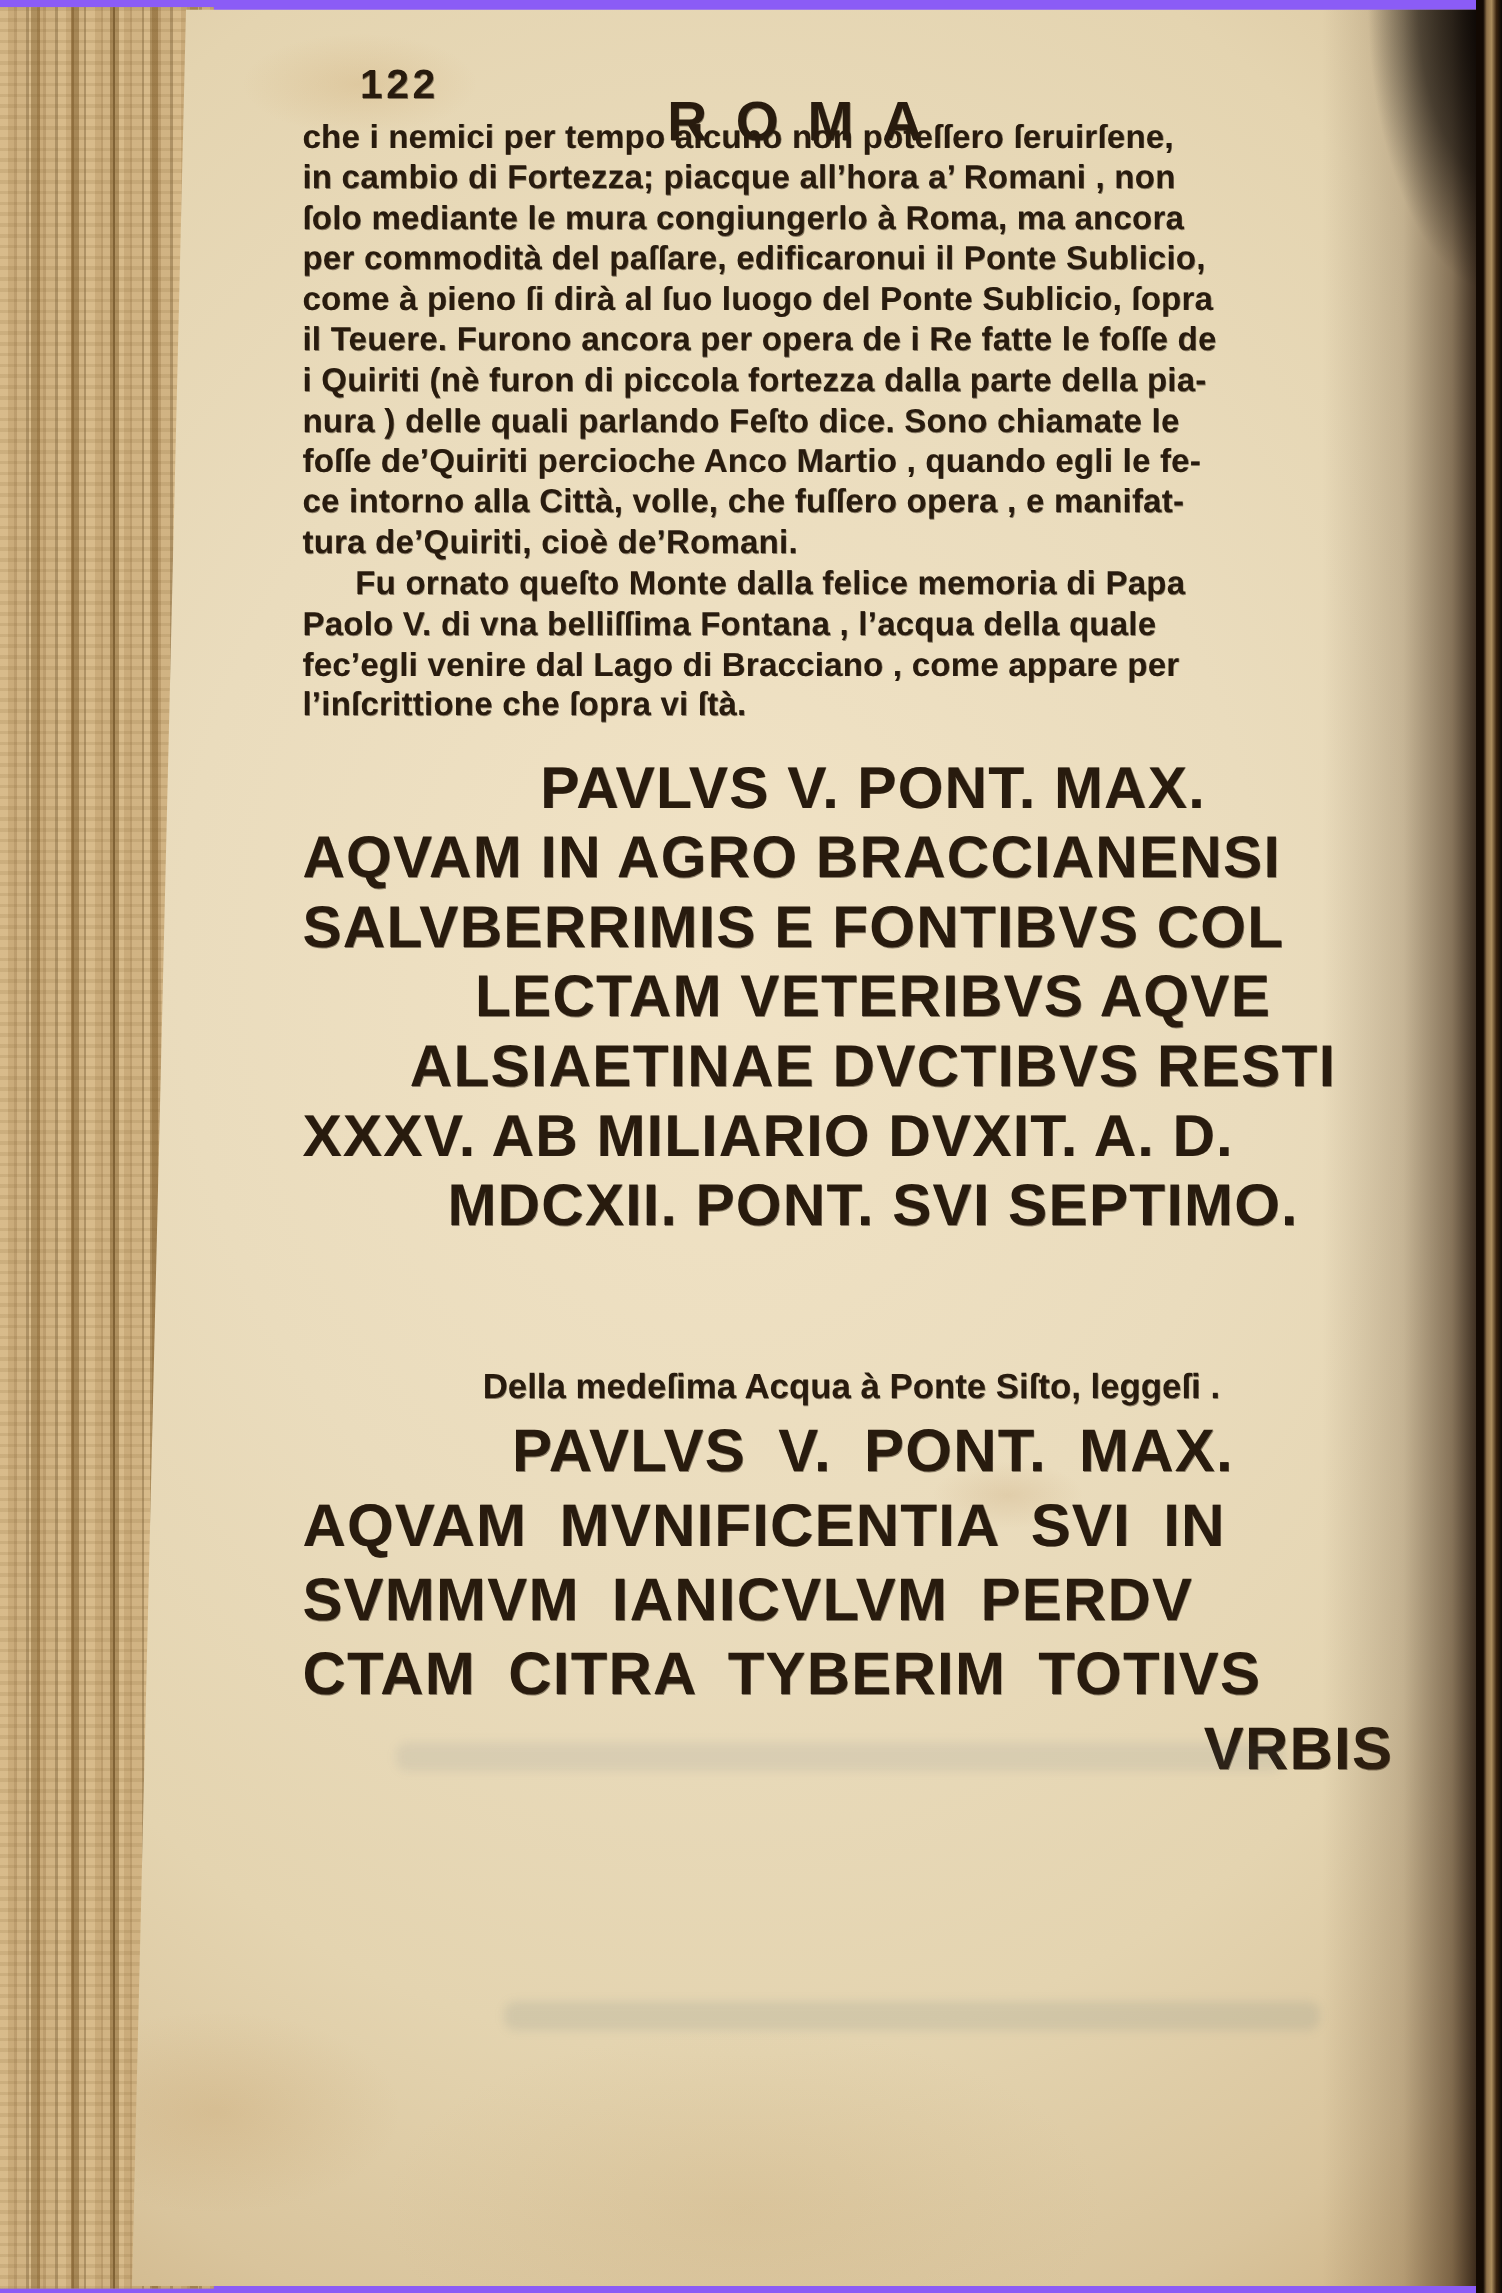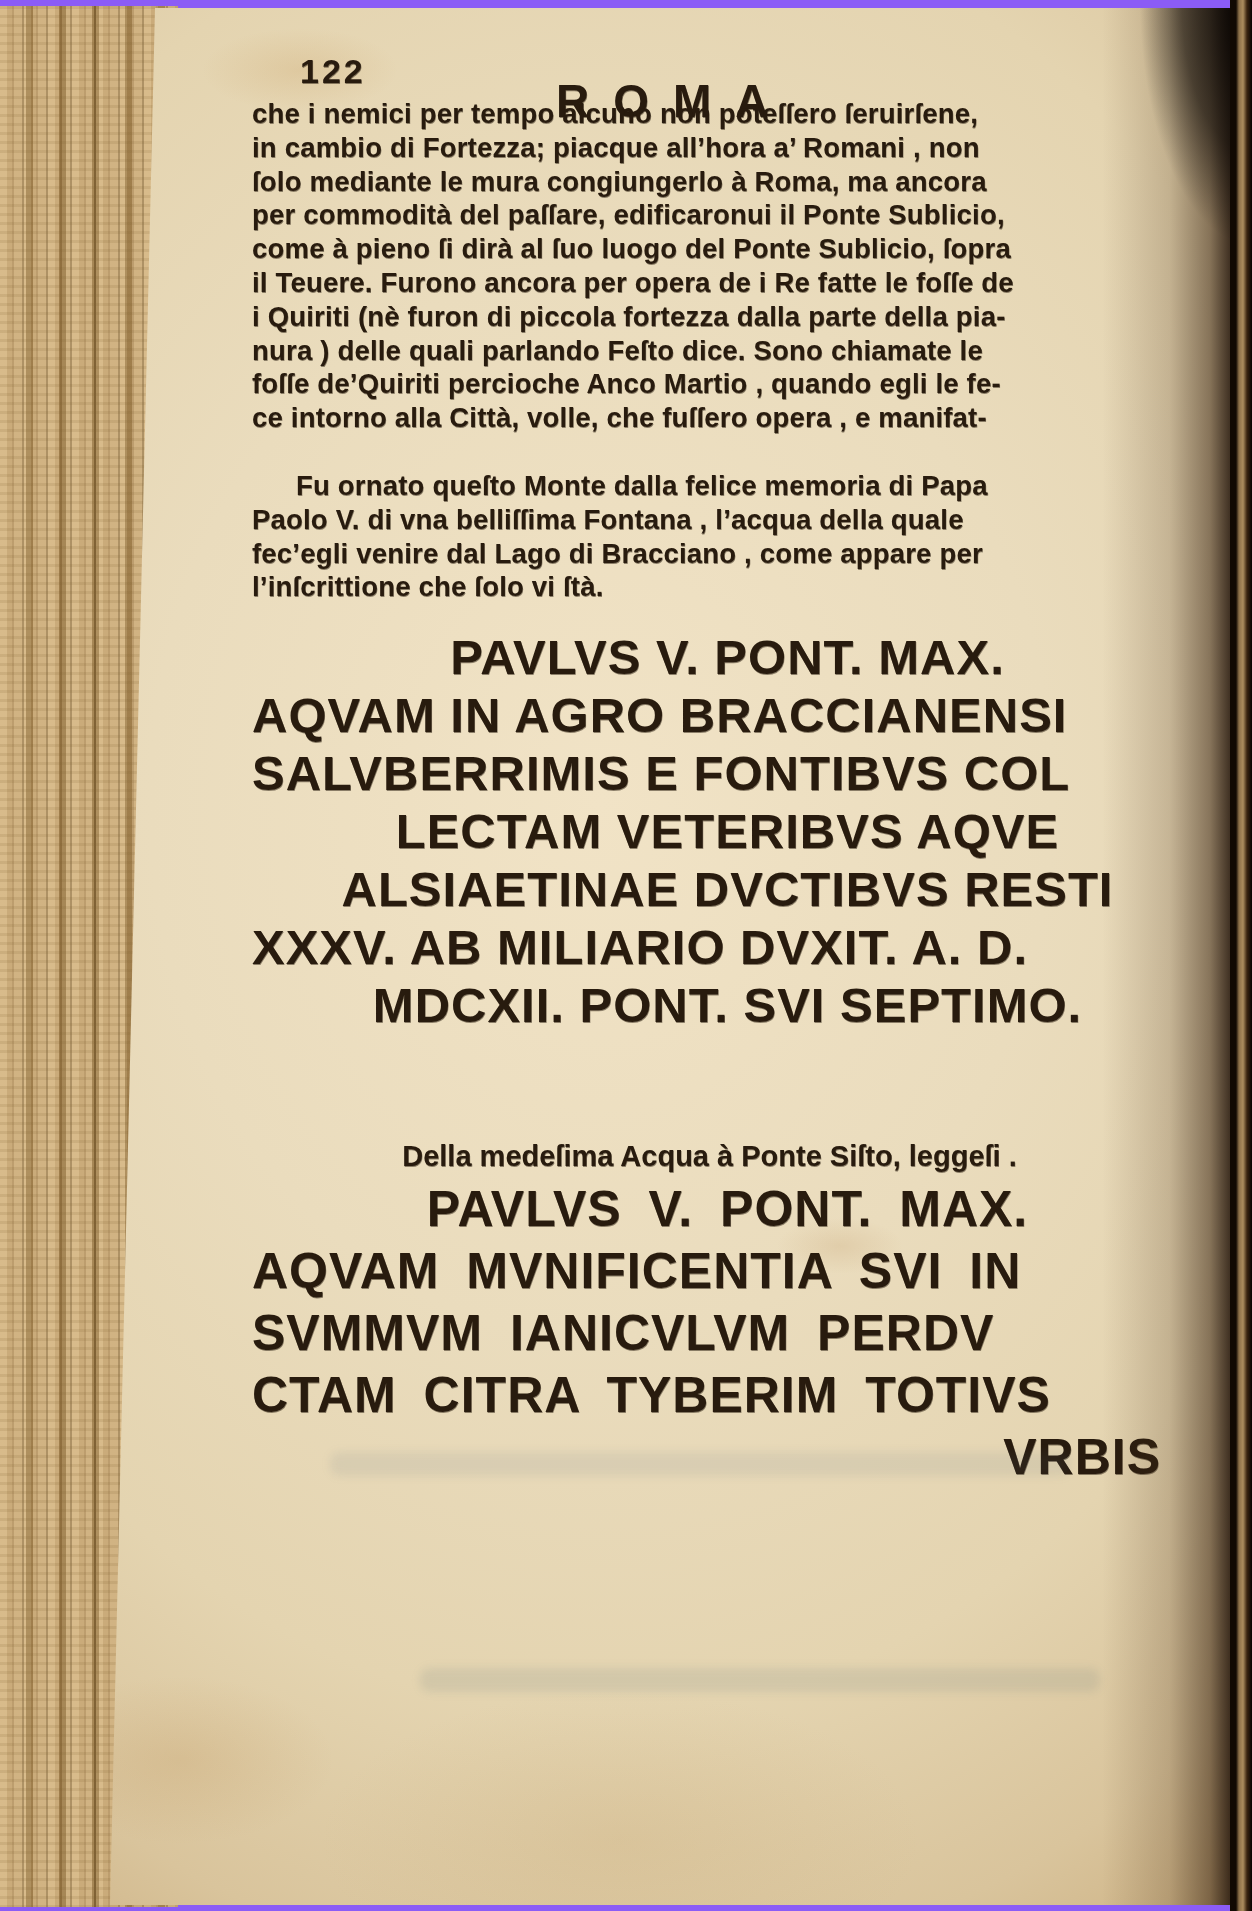--- a/index.html
+++ b/index.html
@@ -74,27 +74,28 @@
       <div class="bl">che i nemici per tempo alcuno non poteſſero ſeruirſene,</div>
       <div class="bl">in cambio di Fortezza; piacque all’hora a’ Romani , non</div>
       <div class="bl">ſolo mediante le mura congiungerlo à Roma, ma ancora</div>
       <div class="bl">per commodità del paſſare, edificaronui il Ponte Sublicio,</div>
       <div class="bl">come à pieno ſi dirà al ſuo luogo del Ponte Sublicio, ſopra</div>
       <div class="bl">il Teuere. Furono ancora per opera de i Re fatte le foſſe de</div>
       <div class="bl">i Quiriti (nè furon di piccola fortezza dalla parte della pia-</div>
       <div class="bl">nura ) delle quali parlando Feſto dice.  Sono chiamate le</div>
       <div class="bl">foſſe de’Quiriti percioche Anco Martio , quando egli le fe-</div>
       <div class="bl">ce intorno alla Città, volle, che fuſſero opera ,  e manifat-</div>
+      <div class="bl">tura de’Quiriti, cioè de’Romani.</div>
     </div>
 
     <div class="para p2 ink">
       <div class="bl indent">Fu ornato queſto Monte dalla felice memoria di Papa</div>
       <div class="bl">Paolo V.  di vna belliſſima Fontana , l’acqua della quale</div>
       <div class="bl">fec’egli venire dal Lago  di  Bracciano ,  come appare per</div>
-      <div class="bl">l’inſcrittione che ſolo vi ſtà.</div>
+      <div class="bl">l’inſcrittione che ſopra vi ſtà.</div>
     </div>
 
     <div class="insc i1 ink">
       <div class="il center">PAVLVS V. PONT. MAX.</div>
       <div class="il left">AQVAM IN AGRO BRACCIANENSI</div>
       <div class="il left">SALVBERRIMIS E FONTIBVS COL</div>
       <div class="il center">LECTAM VETERIBVS AQVE</div>
       <div class="il center">ALSIAETINAE DVCTIBVS RESTI</div>
       <div class="il left">XXXV. AB MILIARIO DVXIT. A. D.</div>
       <div class="il center">MDCXII. PONT. SVI SEPTIMO.</div>

